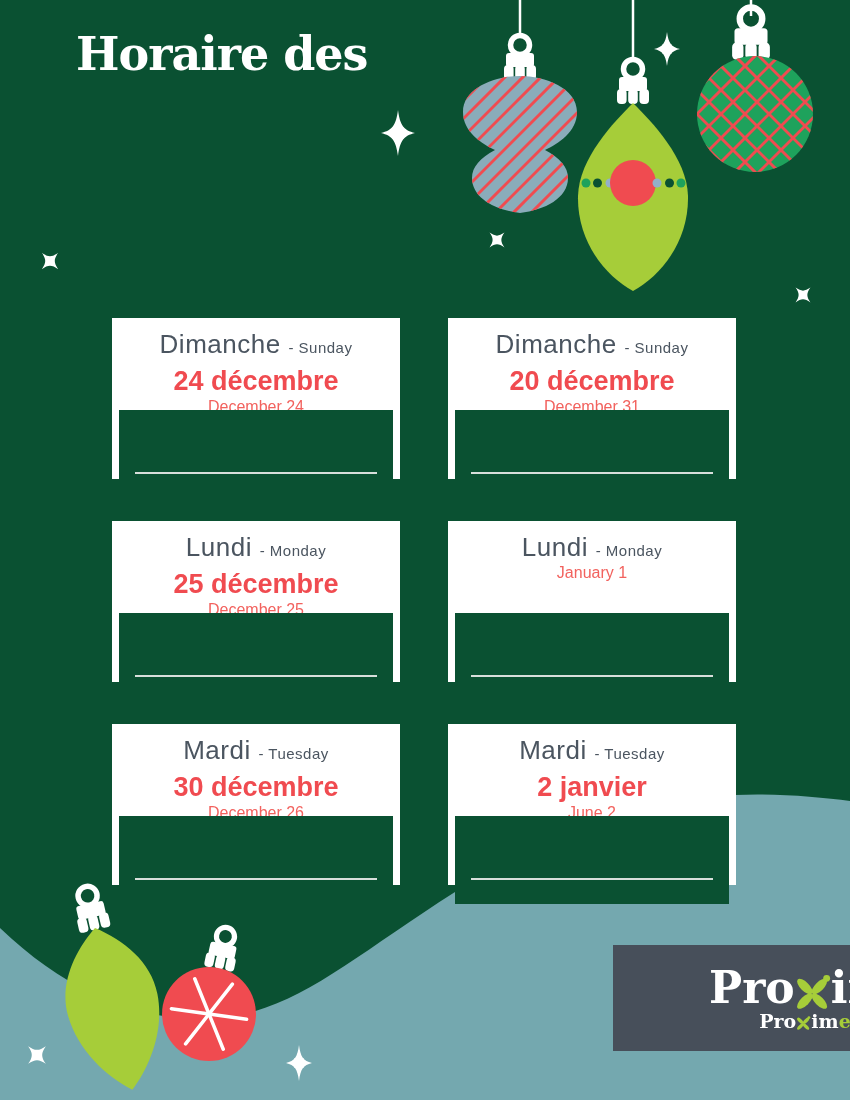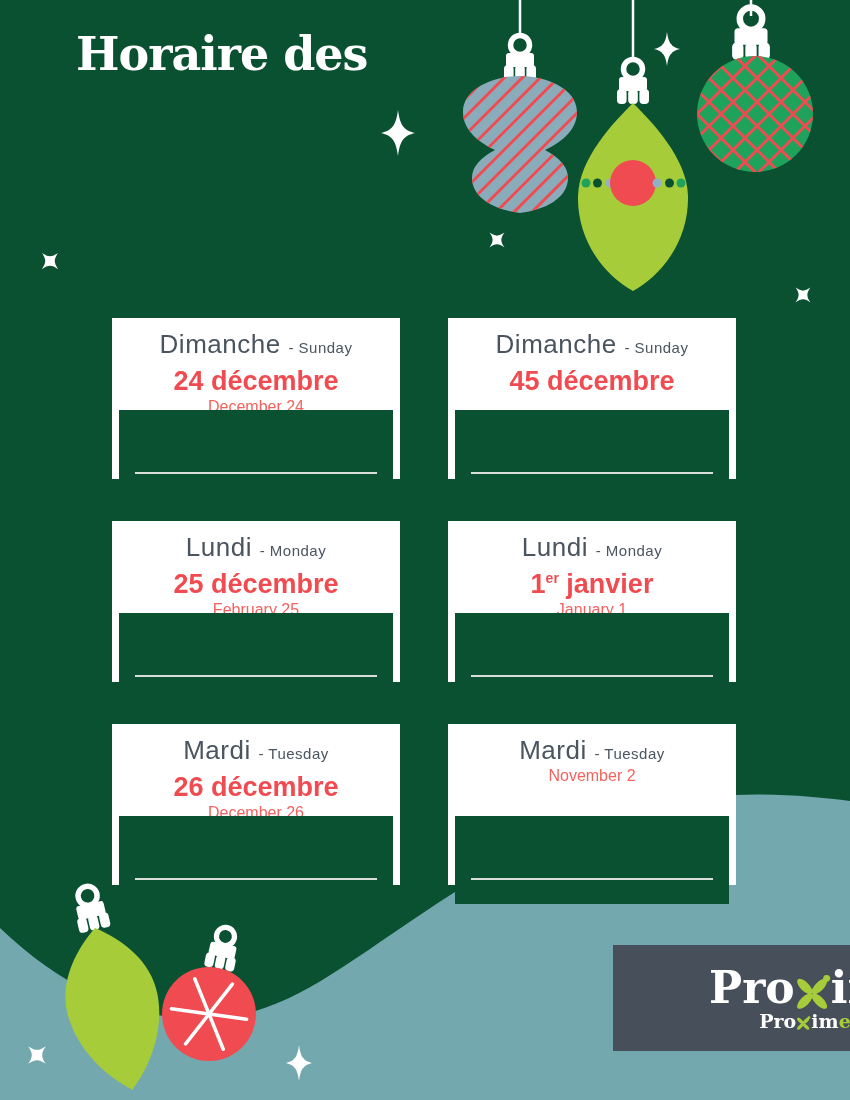--- a/index.html
+++ b/index.html
@@ -182,76 +182,77 @@
     <div class="fill-line"></div>
   </div>
 </section>
 
 <section class="card" style="left:448px;top:318px">
   <header class="card-header">
     <div class="day-line">
       <span>Dimanche</span>
       <span class="day-en">- Sunday</span>
     </div>
-    <div class="date-fr"><span>45 décembre</span><sup></sup><span></span></div>
+    <div class="date-fr"><span>20 décembre</span><sup></sup><span></span></div>
+    <div class="date-en">December 31</div>
   </header>
   <div class="card-body">
     <div class="fill-line"></div>
   </div>
 </section>
 
 <section class="card" style="left:112px;top:521px">
   <header class="card-header">
     <div class="day-line">
       <span>Lundi</span>
       <span class="day-en">- Monday</span>
     </div>
     <div class="date-fr"><span>25 décembre</span><sup></sup><span></span></div>
-    <div class="date-en">February 25</div>
+    <div class="date-en">December 25</div>
   </header>
   <div class="card-body">
     <div class="fill-line"></div>
   </div>
 </section>
 
 <section class="card" style="left:448px;top:521px">
   <header class="card-header">
     <div class="day-line">
       <span>Lundi</span>
       <span class="day-en">- Monday</span>
     </div>
-    <div class="date-fr"><span>1</span><sup>er</sup><span> janvier</span></div>
     <div class="date-en">January 1</div>
   </header>
   <div class="card-body">
     <div class="fill-line"></div>
   </div>
 </section>
 
 <section class="card" style="left:112px;top:724px">
   <header class="card-header">
     <div class="day-line">
       <span>Mardi</span>
       <span class="day-en">- Tuesday</span>
     </div>
-    <div class="date-fr"><span>26 décembre</span><sup></sup><span></span></div>
+    <div class="date-fr"><span>30 décembre</span><sup></sup><span></span></div>
     <div class="date-en">December 26</div>
   </header>
   <div class="card-body">
     <div class="fill-line"></div>
   </div>
 </section>
 
 <section class="card" style="left:448px;top:724px">
   <header class="card-header">
     <div class="day-line">
       <span>Mardi</span>
       <span class="day-en">- Tuesday</span>
     </div>
-    <div class="date-en">November 2</div>
+    <div class="date-fr"><span>2 janvier</span><sup></sup><span></span></div>
+    <div class="date-en">June 2</div>
   </header>
   <div class="card-body">
     <div class="fill-line"></div>
   </div>
 </section>
 
 <div class="logo-box">
   <div class="brand">
     <span>Pro</span>
     <svg class="brand-x" viewBox="0 0 46 44">

